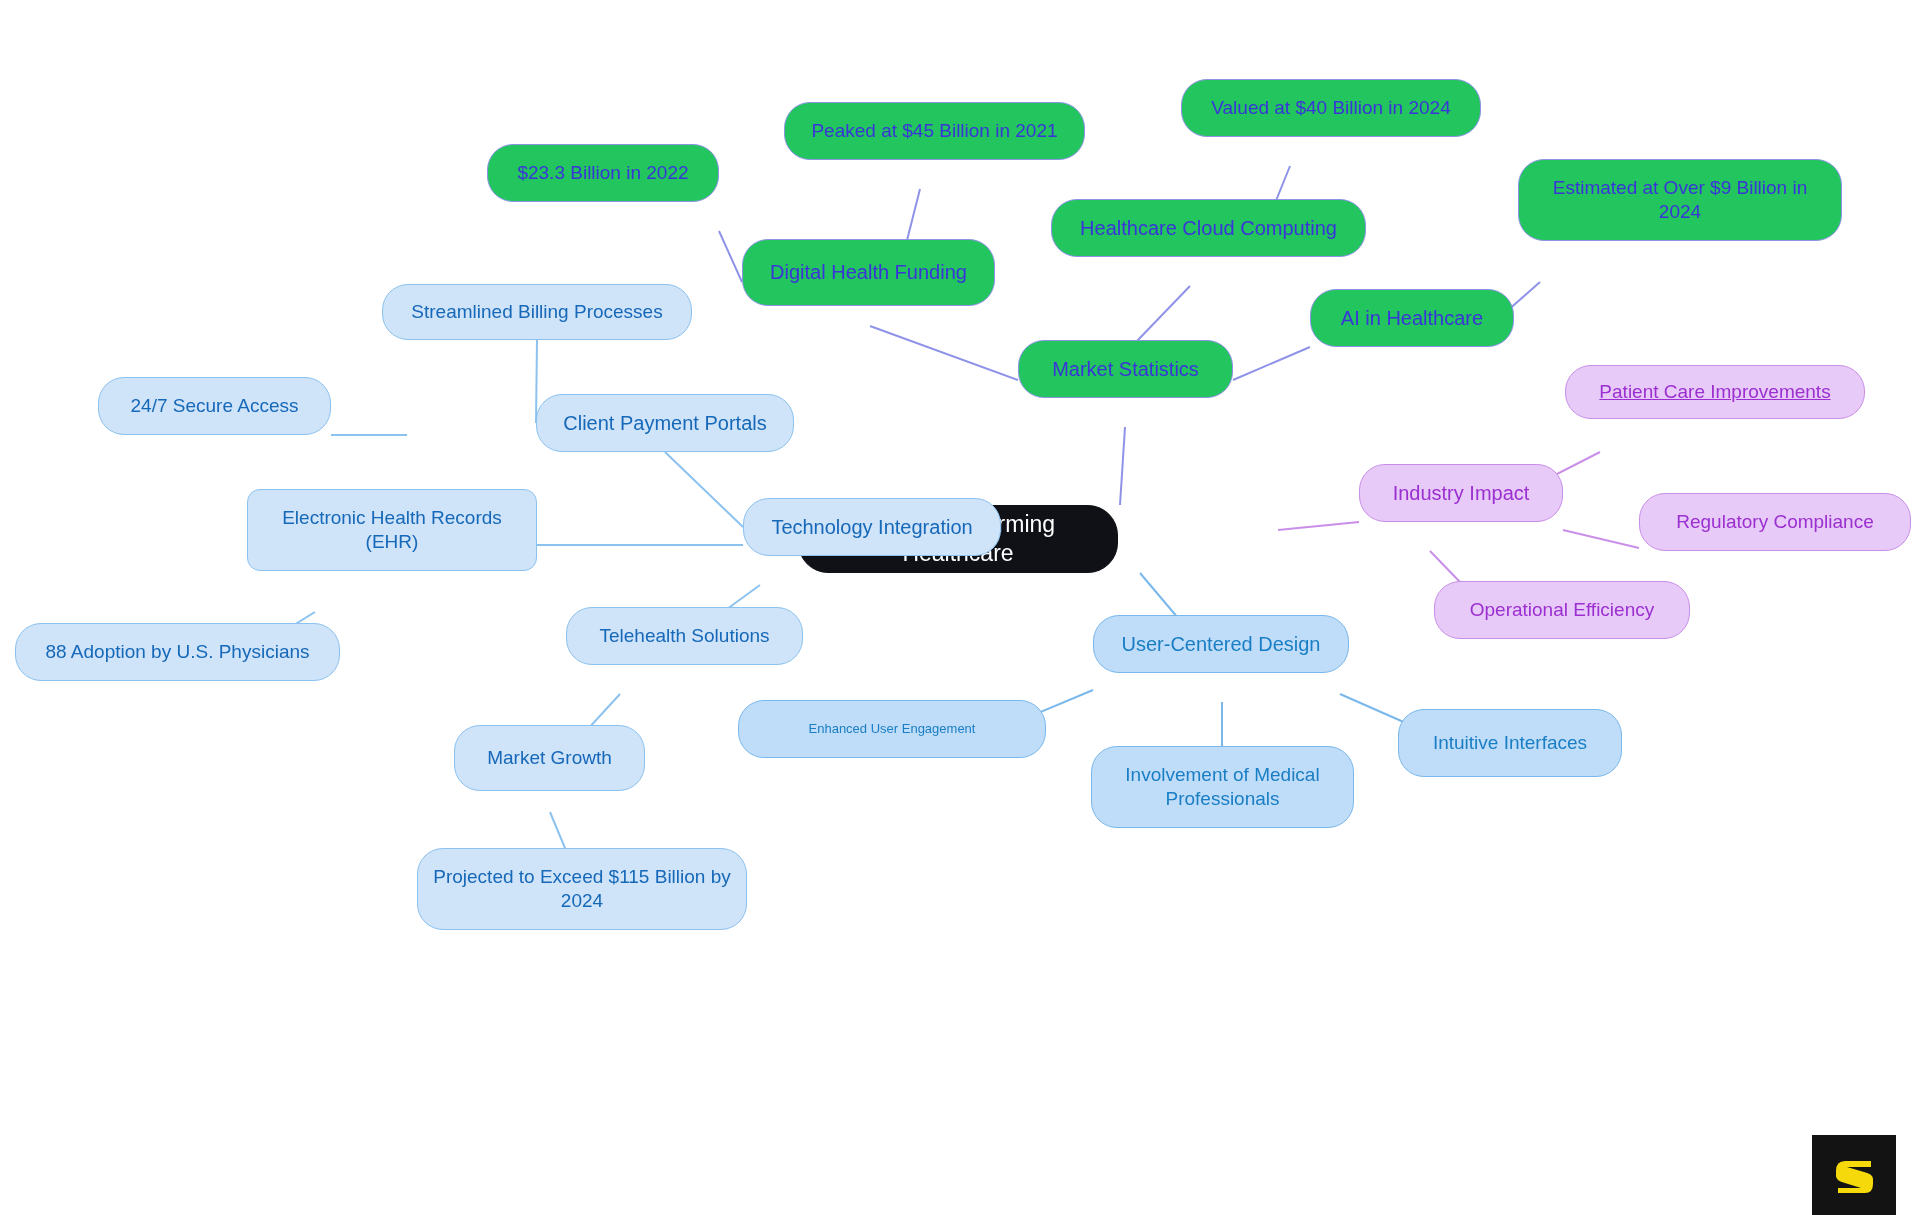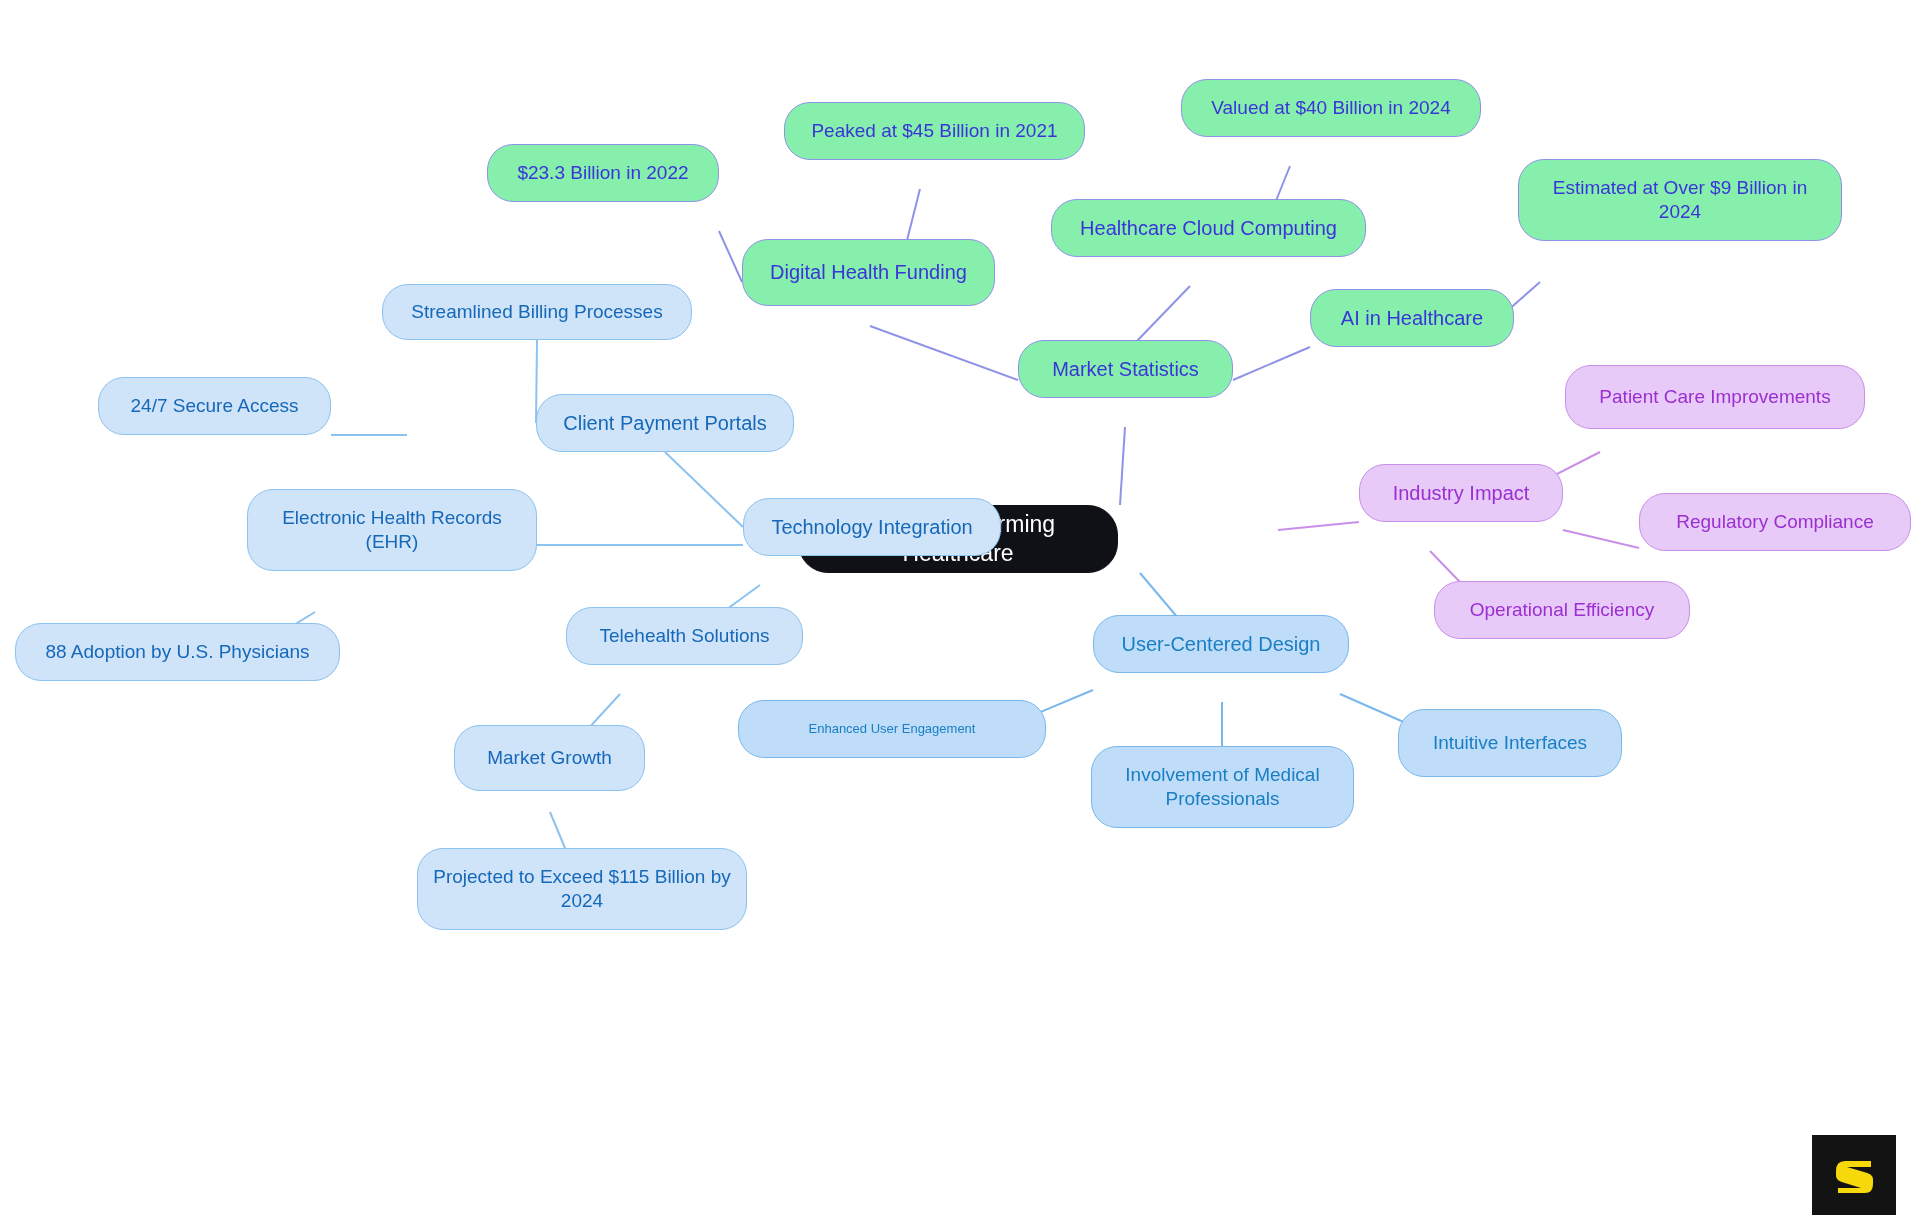--- a/index.html
+++ b/index.html
@@ -49,21 +49,21 @@
     border-color: #8cc2ef;
     color: #1668b8;
   }
   .t-blue2 {
     background: #bfddf8;
     border-color: #7ab8ec;
     color: #1a7ec4;
   }
   
   .t-peri {
-    background: #86efac;
+    background: #22c55e;
     border-color: #8f93e8;
     color: #3a35d8;
   }
   
   .t-violet {
     background: #e7caf8;
     border-color: #c98fe8;
     color: #9b2fd0;
   }
   .logo {
@@ -106,35 +106,35 @@
       <line x1="1093" y1="690" x2="1000" y2="729" stroke="#7ab8ec" stroke-width="2"></line>
       <line x1="1222" y1="702" x2="1222" y2="787" stroke="#7ab8ec" stroke-width="2"></line>
       <line x1="1340" y1="694" x2="1440" y2="738" stroke="#7ab8ec" stroke-width="2"></line>
     </svg>
   <div id="node-layer">
       <div class="node root" style="left: 798px; top: 505px; width: 320px; height: 68px;"><span>SDA: Transforming Healthcare</span></div>
       <div class="node t-blue" style="left: 743px; top: 498px; width: 258px; height: 58px; font-size: 20px;"><span>Technology Integration</span></div>
       <div class="node t-blue" style="left: 536px; top: 394px; width: 258px; height: 58px; font-size: 20px;"><span>Client Payment Portals</span></div>
       <div class="node t-blue" style="left: 382px; top: 284px; width: 310px; height: 56px; font-size: 19px;"><span>Streamlined Billing Processes</span></div>
       <div class="node t-blue" style="left: 98px; top: 377px; width: 233px; height: 58px; font-size: 19px;"><span>24/7 Secure Access</span></div>
-      <div class="node t-blue" style="left: 247px; top: 489px; width: 290px; height: 82px; font-size: 19px;"><span>Electronic Health Records (EHR)</span></div>
+      <div class="node t-blue" style="left: 247px; top: 489px; width: 290px; height: 82px; font-size: 19px; border-radius: 13px;"><span>Electronic Health Records (EHR)</span></div>
       <div class="node t-blue" style="left: 15px; top: 623px; width: 325px; height: 58px; font-size: 19px;"><span>88 Adoption by U.S. Physicians</span></div>
       <div class="node t-blue" style="left: 566px; top: 607px; width: 237px; height: 58px; font-size: 19px;"><span>Telehealth Solutions</span></div>
       <div class="node t-blue" style="left: 454px; top: 725px; width: 191px; height: 66px; font-size: 19px;"><span>Market Growth</span></div>
       <div class="node t-blue" style="left: 417px; top: 848px; width: 330px; height: 82px; font-size: 19px;"><span>Projected to Exceed $115 Billion by 2024</span></div>
       <div class="node t-peri" style="left: 1018px; top: 340px; width: 215px; height: 58px; font-size: 20px; justify-content: center;"><span>Market Statistics</span></div>
       <div class="node t-peri" style="left: 742px; top: 239px; width: 253px; height: 67px; font-size: 20px; text-align: center;"><span>Digital Health Funding</span></div>
       <div class="node t-peri" style="left: 487px; top: 144px; width: 232px; height: 58px; font-size: 19px;"><span>$23.3 Billion in 2022</span></div>
       <div class="node t-peri" style="left: 784px; top: 102px; width: 301px; height: 58px; font-size: 19px;"><span>Peaked at $45 Billion in 2021</span></div>
       <div class="node t-peri" style="left: 1051px; top: 199px; width: 315px; height: 58px; font-size: 20px;"><span>Healthcare Cloud Computing</span></div>
       <div class="node t-peri" style="left: 1181px; top: 79px; width: 300px; height: 58px; font-size: 19px;"><span>Valued at $40 Billion in 2024</span></div>
       <div class="node t-peri" style="left: 1310px; top: 289px; width: 204px; height: 58px; font-size: 20px;"><span>AI in Healthcare</span></div>
       <div class="node t-peri" style="left: 1518px; top: 159px; width: 324px; height: 82px; font-size: 19px;"><span>Estimated at Over $9 Billion in 2024</span></div>
       <div class="node t-violet" style="left: 1359px; top: 464px; width: 204px; height: 58px; font-size: 20px;"><span>Industry Impact</span></div>
-      <div class="node t-violet" style="left: 1565px; top: 365px; width: 300px; height: 64px; font-size: 19px;"><span>Patient Care Improvements</span></div>
+      <div class="node t-violet" style="left: 1565px; top: 365px; width: 300px; height: 54px; font-size: 19px; text-decoration: underline;"><span>Patient Care Improvements</span></div>
       <div class="node t-violet" style="left: 1639px; top: 493px; width: 272px; height: 58px; font-size: 19px;"><span>Regulatory Compliance</span></div>
       <div class="node t-violet" style="left: 1434px; top: 581px; width: 256px; height: 58px; font-size: 19px;"><span>Operational Efficiency</span></div>
       <div class="node t-blue2" style="left: 1093px; top: 615px; width: 256px; height: 58px; font-size: 20px;"><span>User-Centered Design</span></div>
       <div class="node t-blue2" style="left: 738px; top: 700px; width: 308px; height: 58px; font-size: 13px;"><span>Enhanced User Engagement</span></div>
       <div class="node t-blue2" style="left: 1091px; top: 746px; width: 263px; height: 82px; font-size: 19px;"><span>Involvement of Medical Professionals</span></div>
       <div class="node t-blue2" style="left: 1398px; top: 709px; width: 224px; height: 68px; font-size: 19px;"><span>Intuitive Interfaces</span></div>
     </div>
 
   <div class="logo" id="logo-box" style="left: 1812px; top: 1135px; background: rgb(19, 19, 19);">
     <svg width="54" height="54" viewBox="0 0 54 54">

